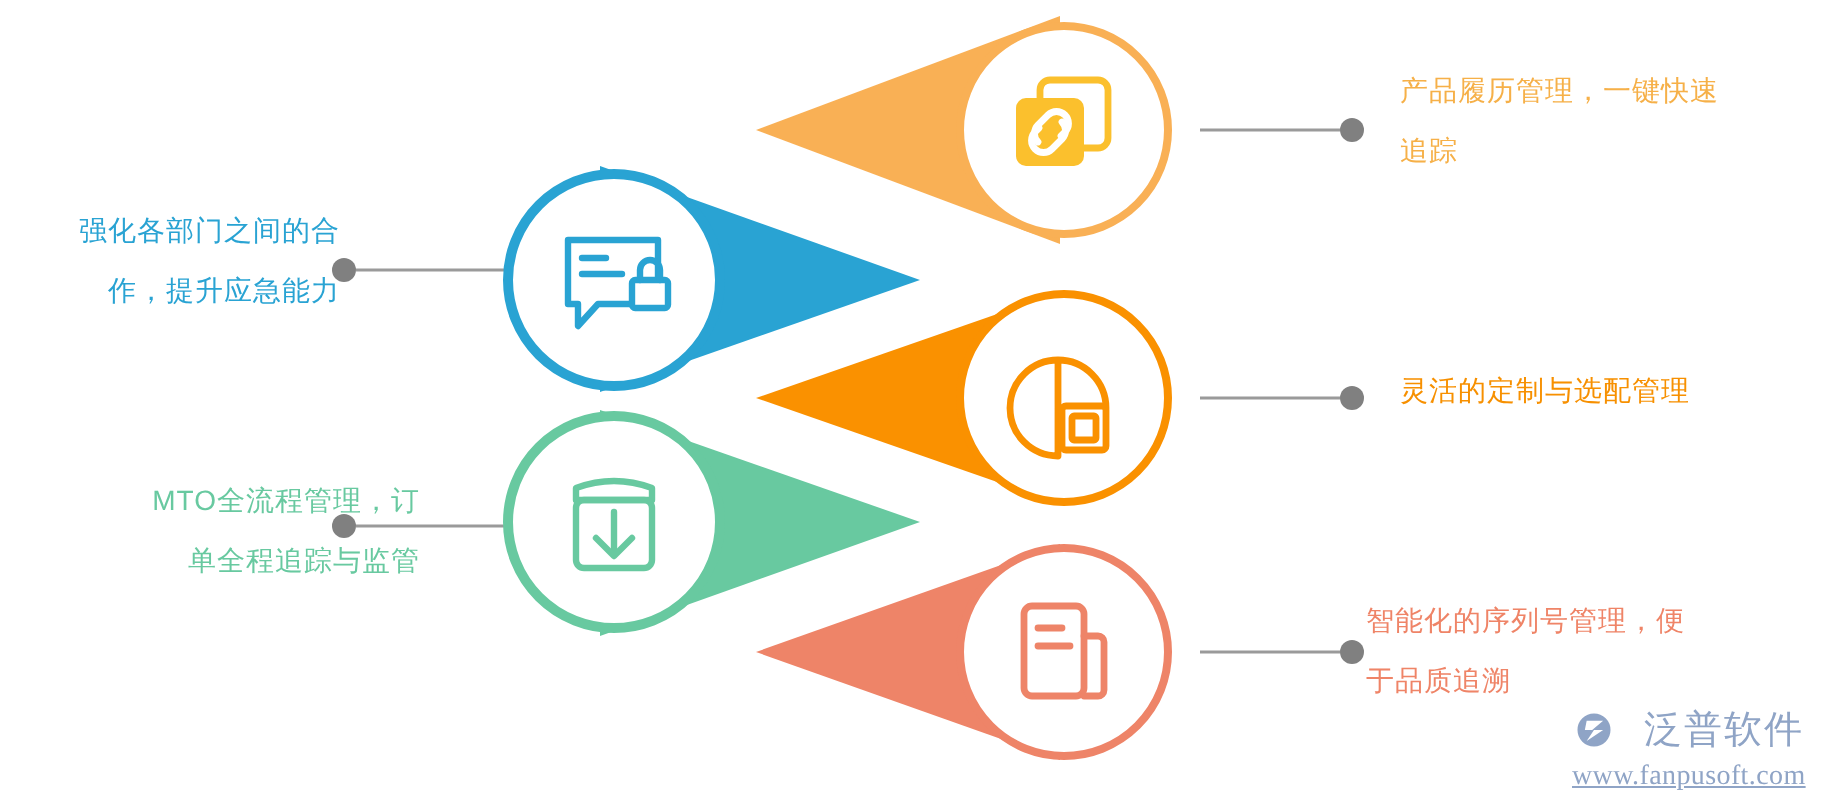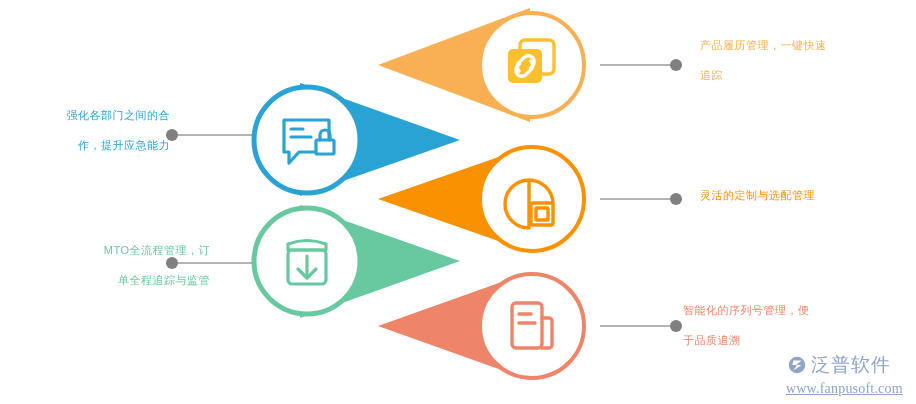--- a/index.html
+++ b/index.html
@@ -19,21 +19,21 @@
   }
   #diagram-svg {
     position: absolute;
     left: 0;
     top: 0;
     width: 916px;
     height: 404px;
   }
   .caption {
     position: absolute;
-    font-size: 11px;
+    font-size: 14px;
     line-height: 30px;
     letter-spacing: 0.5px;
     white-space: pre-line;
   }
   .caption-left {
     text-align: right;
     width: 170px;
   }
   .caption-right {
     text-align: left;
@@ -49,21 +49,21 @@
     position: absolute;
     left: 786px;
     top: 352px;
     width: 124px;
     height: 46px;
     pointer-events: none;
   }
   #watermark .wm-row {
     display: flex;
     align-items: center;
-    gap: 3px;
+    gap: 14px;
   }
   #watermark .wm-mark {
     width: 22px;
     height: 22px;
   }
   #watermark .wm-name {
     font-size: 19px;
     color: #8FA4C6;
     letter-spacing: 1px;
     font-family: "DejaVu Sans", sans-serif;

